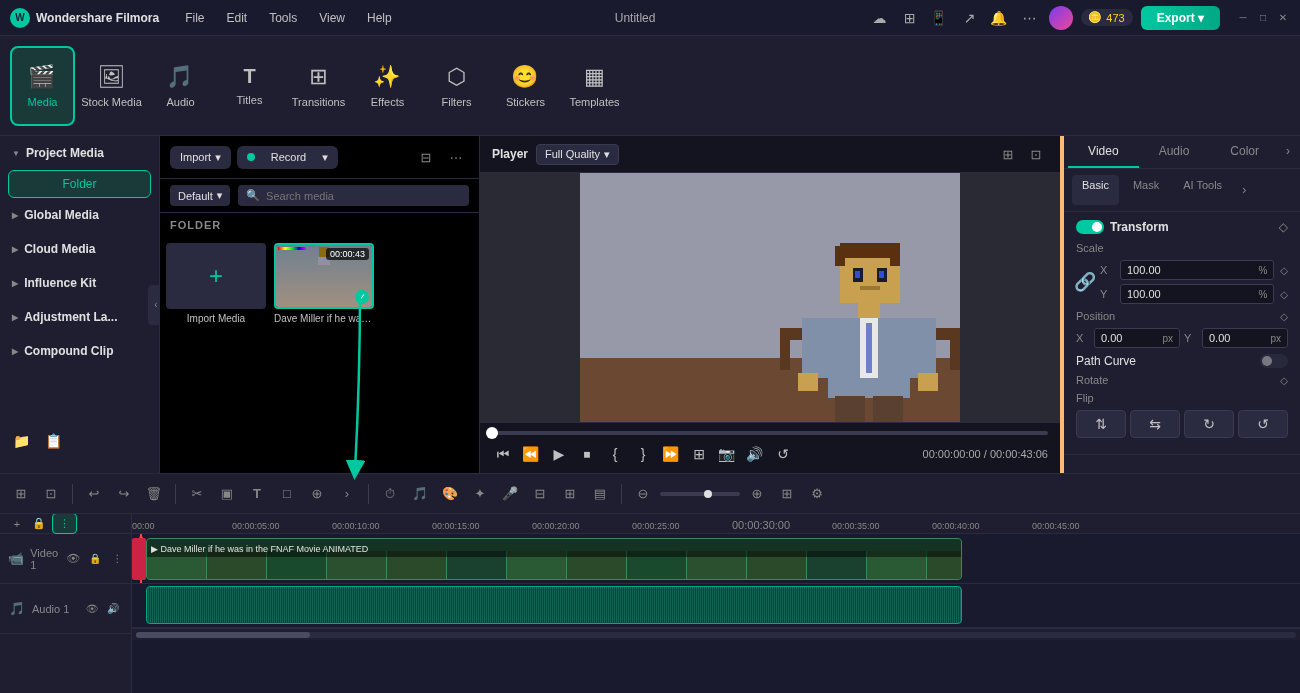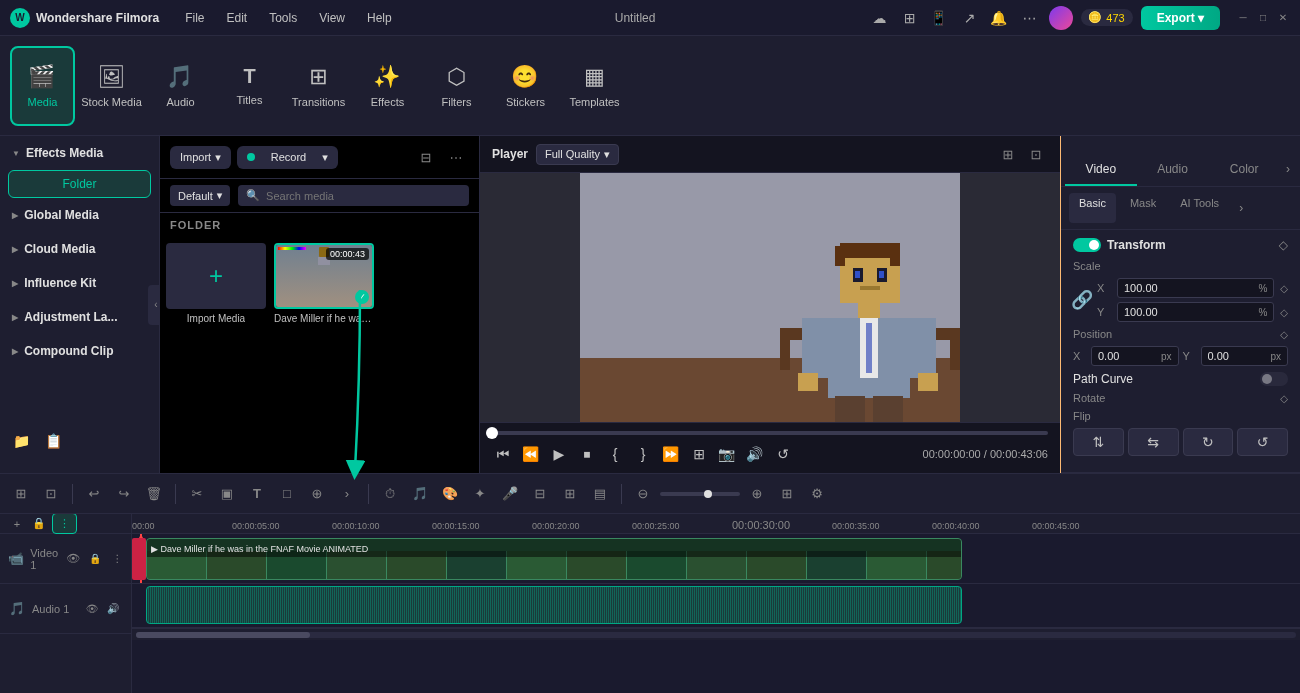--- a/index.html
+++ b/index.html
@@ -395,26 +395,25 @@
       align-items: center;
       gap: 6px;
     }
     .ctrl-btn { cursor: pointer; color: #c0c0c0; font-size: 14px; width: 22px; height: 22px; display: flex; align-items: center; justify-content: center; }
     .time-display { font-size: 11px; color: #aaa; margin-left: auto; }
 
     
     .right-panel {
       width: 240px;
       background: #1e1e30;
-      border-left: 1px solid #fdba74;
+      border-left: 4px solid #fdba74;
       flex-shrink: 0;
       display: flex;
       flex-direction: column;
       overflow-y: auto;
-      justify-content: flex-end;
     }
     .right-tabs {
       display: flex;
       border-bottom: 1px solid #2a2a40;
       padding: 0 4px;
     }
     .right-tab {
       flex: 1;
       text-align: center;
       padding: 8px 4px;
@@ -826,21 +825,21 @@
   </div>
 </div>
 
 <div class="main-area">
 
   <div class="left-sidebar" style="position:relative">
 
     <div class="sidebar-section">
       <div class="sidebar-header">
         <span class="arrow">▼</span>
-        <span>Effects Media</span>
+        <span>Project Media</span>
       </div>
       <div class="sidebar-sub active">Folder</div>
     </div>
 
     <div class="sidebar-header">
       <span class="arrow">▶</span>
       <span>Global Media</span>
     </div>
 
     <div class="sidebar-header">

